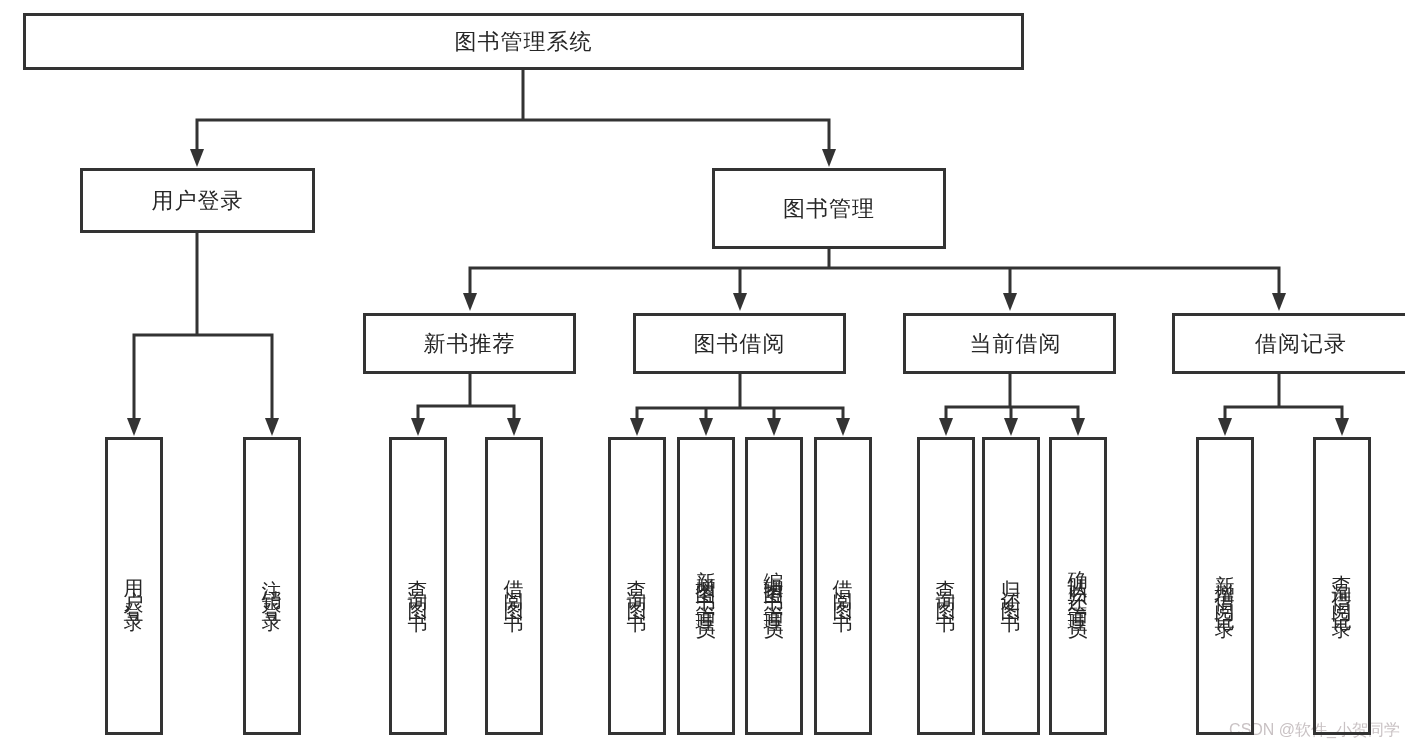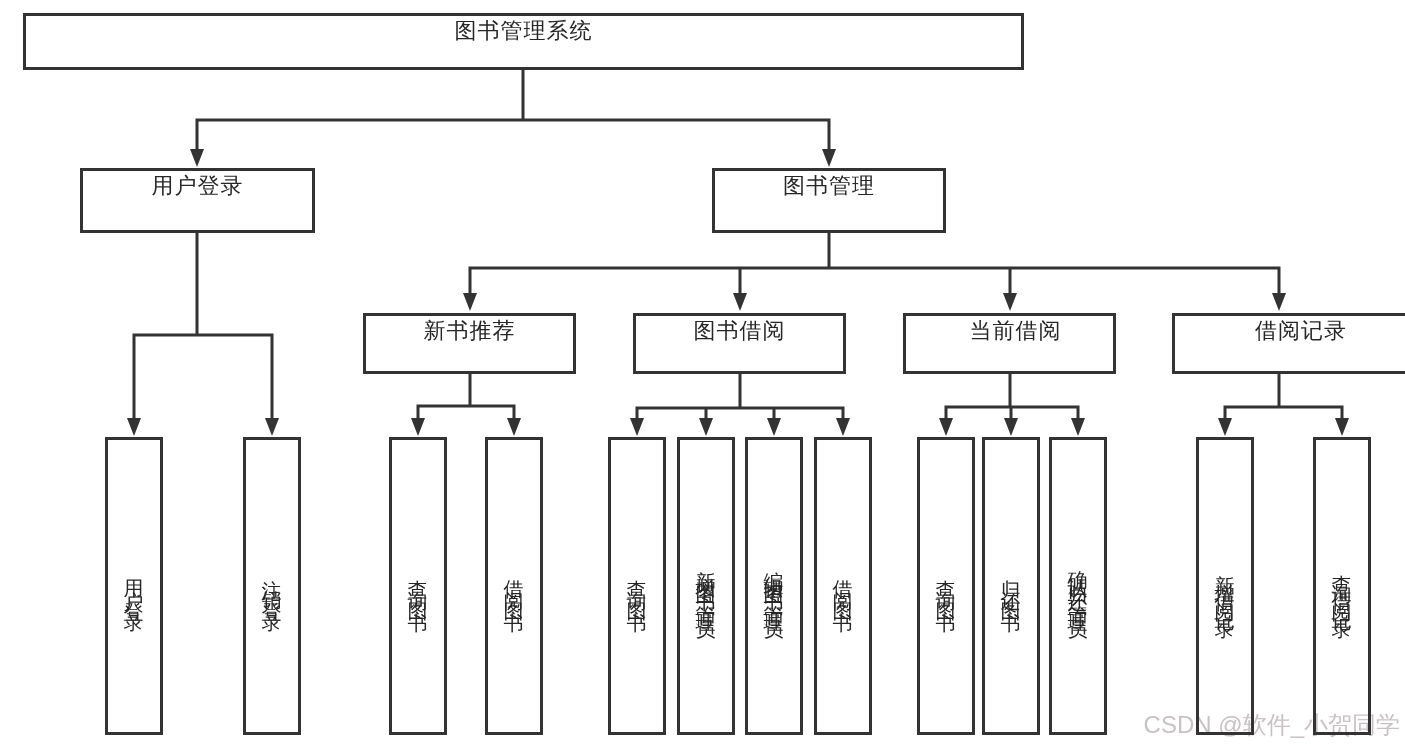--- a/index.html
+++ b/index.html
@@ -21,21 +21,21 @@
     width: 1405px;
     height: 747px;
     z-index: 1;
   }
   .hbox {
     position: absolute;
     box-sizing: border-box;
     border: 3px solid #333333;
     background: #ffffff;
     display: flex;
-    align-items: flex-start;
+    align-items: center;
     justify-content: center;
     z-index: 2;
   }
   .hbox span {
     font-size: 22px;
     color: #262626;
     letter-spacing: 1px;
     white-space: nowrap;
   }
   .vbox {
@@ -59,21 +59,21 @@
     color: #262626;
     white-space: nowrap;
   }
   .v4  { letter-spacing: 11px; }
   .v6  { letter-spacing: 9px;  }
   .v10 { letter-spacing: 7px;  }
   #watermark {
     position: absolute;
     right: 5px;
     bottom: 6px;
-    font-size: 24px;
+    font-size: 16px;
     color: #c9c2c4;
     z-index: 5;
     mix-blend-mode: darken;
     white-space: nowrap;
   }
 </style>
 </head>
 <body>
 
 <div id="canvas">
@@ -128,21 +128,21 @@
     </g>
   </svg>
 
   <div class="hbox" style="left:23px; top:13px; width:1001px; height:57px;">
     <span>图书管理系统</span>
   </div>
 
   <div class="hbox" style="left:80px; top:168px; width:235px; height:65px;">
     <span>用户登录</span>
   </div>
-  <div class="hbox" style="left:712px; top:168px; width:234px; height:65px;font-family:Liberation Mono, monospace;">
+  <div class="hbox" style="left:712px; top:168px; width:234px; height:81px;font-family:Liberation Mono, monospace;">
     <span>图书管理</span>
   </div>
 
   <div class="hbox" style="left:633px; top:313px; width:213px; height:61px;">
     <span>图书借阅</span>
   </div>
   <div class="hbox" style="left:363px; top:313px; width:213px; height:61px;">
     <span>新书推荐</span>
   </div>
   <div class="hbox" style="left:903px; top:313px; width:213px; height:61px;padding-left:12px;">

